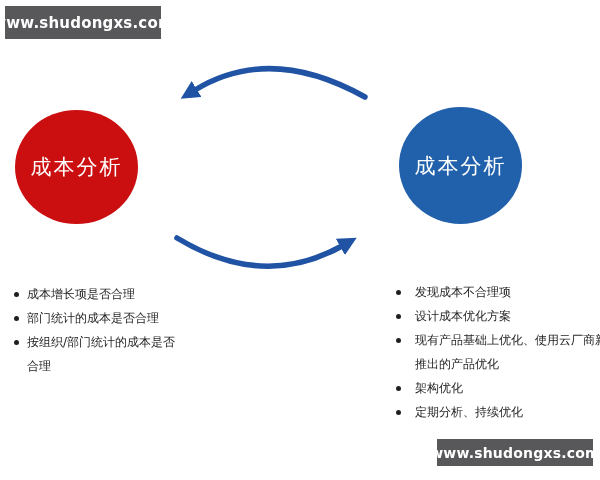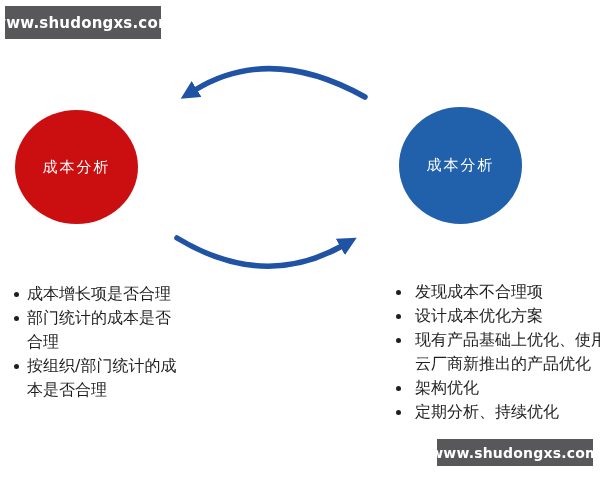--- a/index.html
+++ b/index.html
@@ -27,21 +27,21 @@
   .wm-bottom { left: 437px; top: 439px; width: 156px; height: 27px; font-size: 14px; }
 
   
   .node {
     position: absolute;
     border-radius: 50%;
     display: flex;
     align-items: center;
     justify-content: center;
     color: var(--node_text, #ffffff);
-    font-size: 15px;
+    font-size: 21px;
     letter-spacing: 2px;
     white-space: nowrap;
   }
   .node-left  { left: 15px;  top: 110px; width: 123px; height: 114px; background: var(--red, #cb0e10); }
   .node-right { left: 399px; top: 107px; width: 123px; height: 117px; background: var(--blue, #2161ac); }
 
   
   svg.arrows { position: absolute; left: 0; top: 0; width: 600px; height: 480px; }
   svg.arrows path.arrow {
     fill: none;
@@ -51,21 +51,21 @@
   }
   svg.arrows marker path { fill: var(--arrow, #2053a4); }
 
   
   ul.blist {
     position: absolute;
     margin: 0;
     padding: 0;
     list-style: none;
     color: var(--list_text, #1f1f1f);
-    font-size: 16px;
+    font-size: 12px;
     line-height: 24px;
   }
   ul.blist li { display: flex; align-items: flex-start; }
   ul.blist .dot {
     flex: 0 0 auto;
     width: 5px;
     height: 5px;
     border-radius: 50%;
     background: var(--list_text, #1f1f1f);
     margin-top: 10px;

